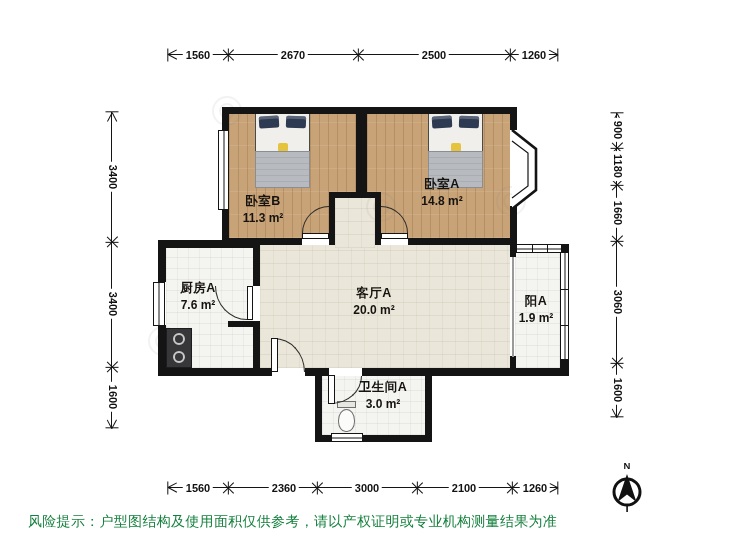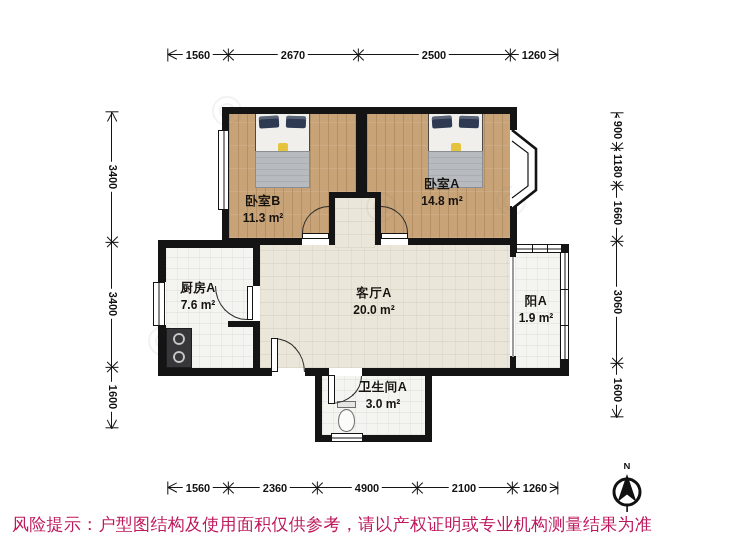--- a/index.html
+++ b/index.html
@@ -87,21 +87,21 @@
   .tk-h b { position:absolute; left:50%; top:0; width:1.3px; height:100%; background:#141414; transform:translateX(-50%); }
   .tk-v b { position:absolute; top:50%; left:0; height:1.3px; width:100%; background:#141414; transform:translateY(-50%); }
   .dlab { position:absolute; background:#fff; padding:0 3px; font-size:11px; font-weight:700; color:#111;
           line-height:13px; transform:translate(-50%,-50%); white-space:nowrap; }
   .dlab-v { transform:translate(-50%,-50%) rotate(90deg); }
 
   
   .wm { position:absolute; width:30px; height:30px; border:2px solid #777; border-radius:50%; opacity:.09; }
   .wm::after { content:''; position:absolute; left:50%; top:50%; width:12px; height:12px; border:2px solid #777;
                border-radius:50% 50% 0 50%; transform:translate(-50%,-50%) rotate(45deg); }
-  #disclaimer { position:absolute; left:12px; top:513px; font-size:17px; color:#be185d; letter-spacing:.3px; }
+  #disclaimer { position:absolute; left:28px; top:513px; font-size:14px; color:#15803d; letter-spacing:.3px; }
   #compass { position:absolute; left:605px; top:458px; }
 </style>
 </head>
 <body>
 
 <div id="stage">
 
   <div class="floor f-wood" style="left:229px;top:114px;width:127px;height:124px"></div>
   <div class="floor f-wood" style="left:367px;top:114px;width:143px;height:124px"></div>
   <div class="floor f-living" style="left:260px;top:245px;width:250px;height:123px"></div>
@@ -259,22 +259,22 @@
     <span class="tk tk-h" style="left:317px;top:488px">
         <b></b>
       </span>
     <span class="tk tk-h" style="left:417px;top:488px">
         <b></b>
       </span>
     <span class="tk tk-h" style="left:512px;top:488px">
         <b></b>
       </span>
     <span class="dlab" style="left:198px;top:488px">1560</span>
-    <span class="dlab" style="left:275px;top:488px">2360</span>
-    <span class="dlab" style="left:367px;top:488px">4900</span>
+    <span class="dlab" style="left:284px;top:488px">2360</span>
+    <span class="dlab" style="left:367px;top:488px">3000</span>
     <span class="dlab" style="left:464px;top:488px">2100</span>
     <span class="dlab" style="left:535px;top:488px">1260</span>
   </div>
 
   <div>
     <div class="dlv" style="left:111px;top:112px;height:316px"></div>
     <span class="ebar-h" style="left:112px;top:112px"></span>
     <span class="ebar-h" style="left:112px;top:428px"></span>
     <span class="ah ah-u" style="left:112px;top:112px"></span>
     <span class="ah ah-d" style="left:112px;top:428px"></span>

